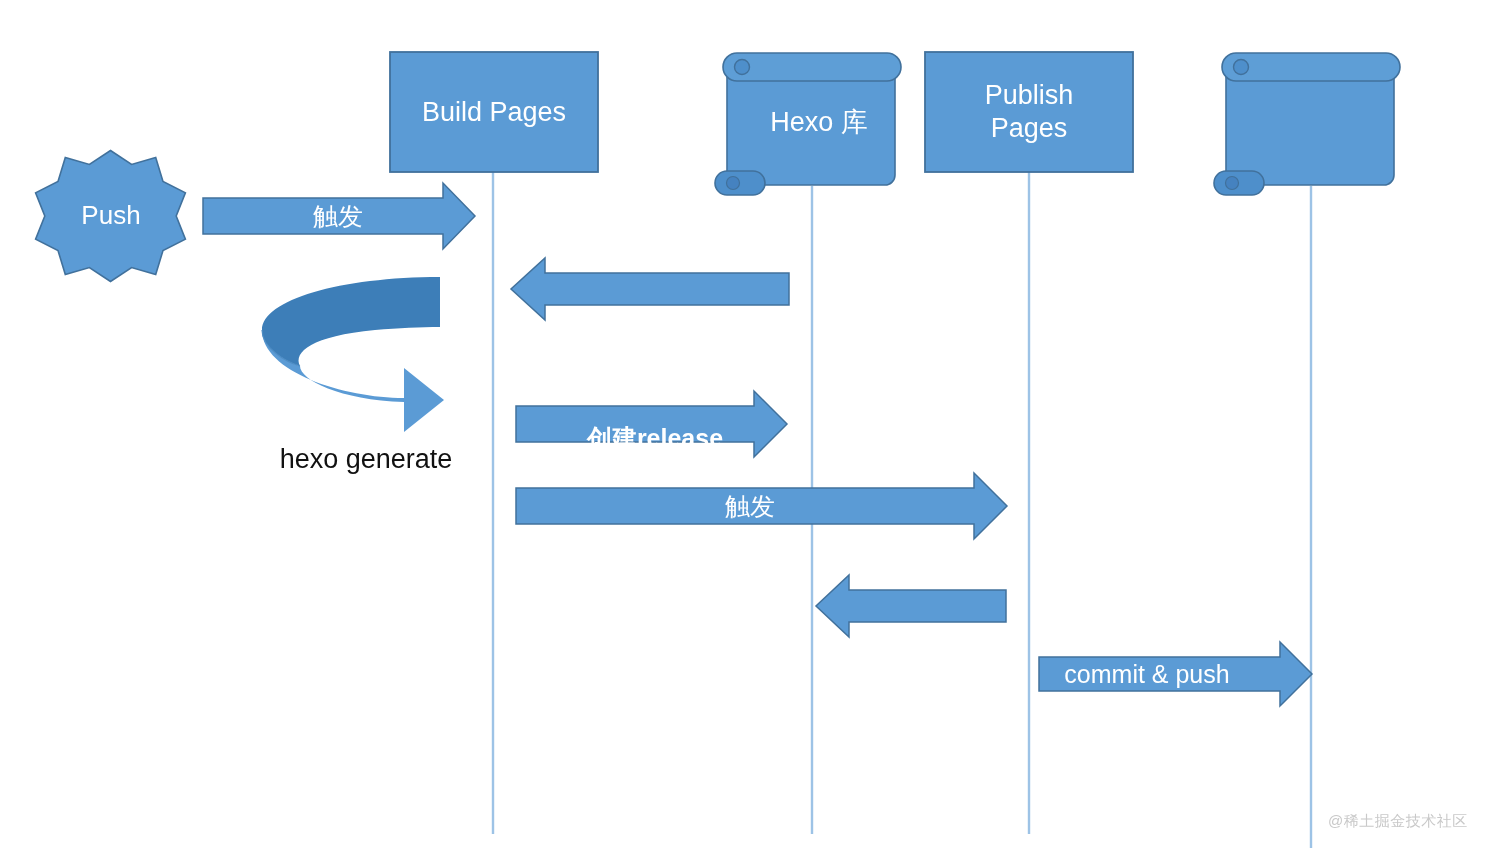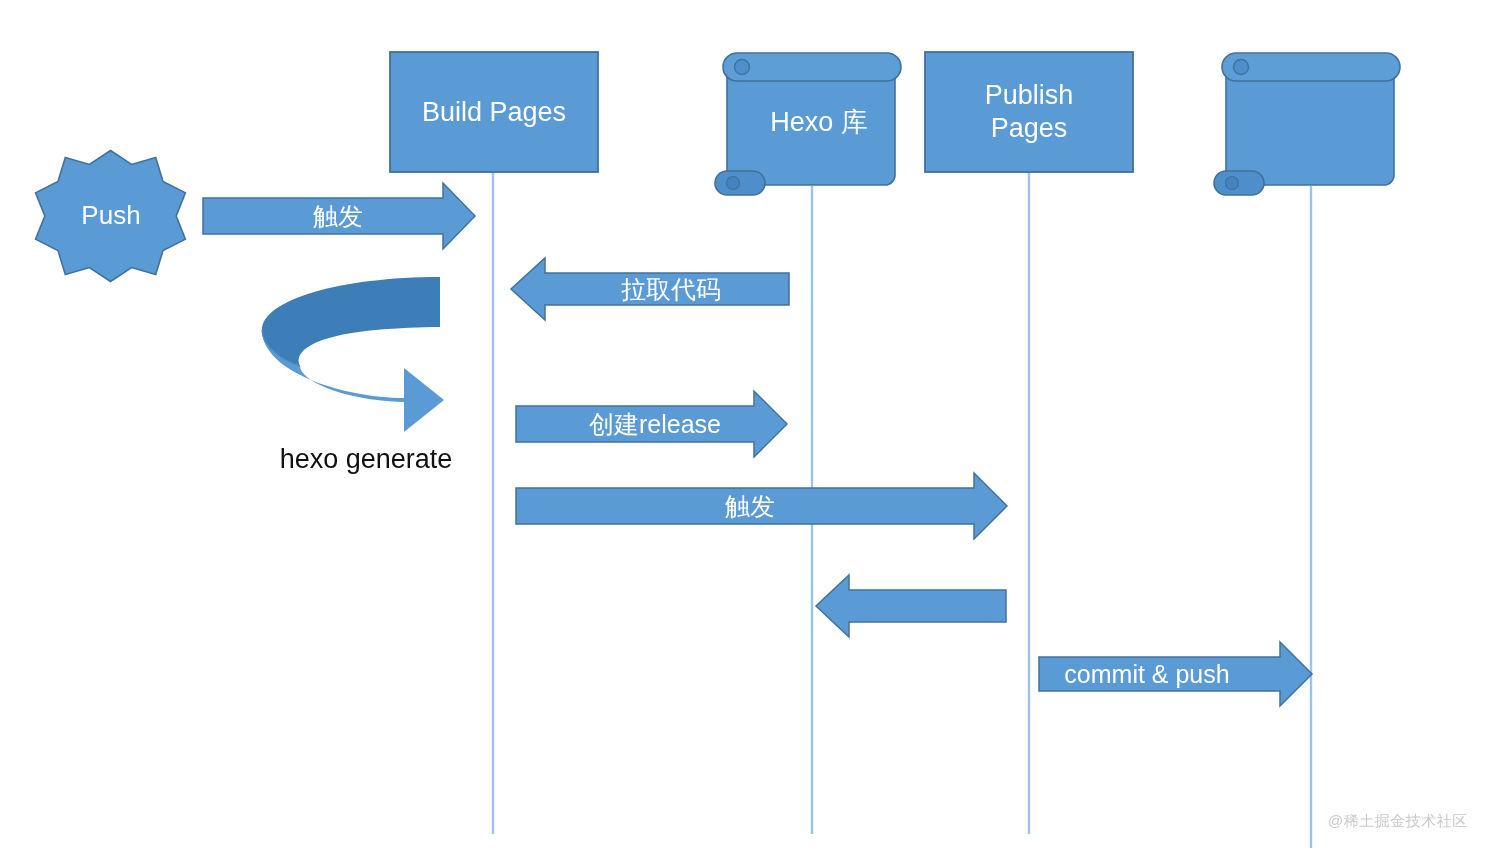--- a/index.html
+++ b/index.html
@@ -137,25 +137,24 @@
   <div class="node-label" style="left:390px; top:86px; width:208px; height:52px; font-size:27px;">Build Pages</div>
 
   <div class="node-label" style="left:727px; top:96px; width:136px; height:52px; font-size:27px;padding-left:24px;">Hexo 库</div>
 
   <div class="node-label" style="left:925px; top:74px; width:208px; height:76px; font-size:27px;">Publish
 Pages</div>
 
 
   <div class="arrow-label" style="left:238px; top:194px; width:200px; height:44px; font-size:25px;">触发</div>
 
-  <div class="arrow-label" style="left:556px; top:267px; width:230px; height:44px; font-size:25px;">拉取代码</div>
 
   <div class="plain-label" style="left:246px; top:437px; width:240px; height:44px; font-size:27px;">hexo generate</div>
 
-  <div class="arrow-label" style="left:540px; top:402px; width:230px; height:44px; font-size:25px;">创建release</div>
+  <div class="arrow-label" style="left:540px; top:416px; width:230px; height:44px; font-size:25px;font-weight:bold;">创建release</div>
 
   <div class="arrow-label" style="left:650px; top:484px; width:200px; height:44px; font-size:25px;">触发</div>
 
 
   <div class="arrow-label" style="left:1032px; top:652px; width:230px; height:44px; font-size:25px;">commit &amp; push</div>
 
   <div class="watermark" style="left:1328px; top:812px;">@稀土掘金技术社区</div>
 
 </div>
 

